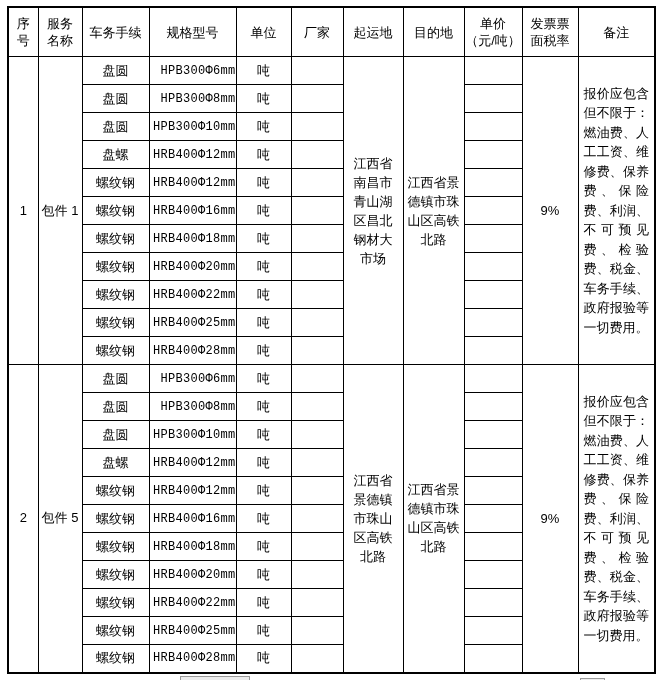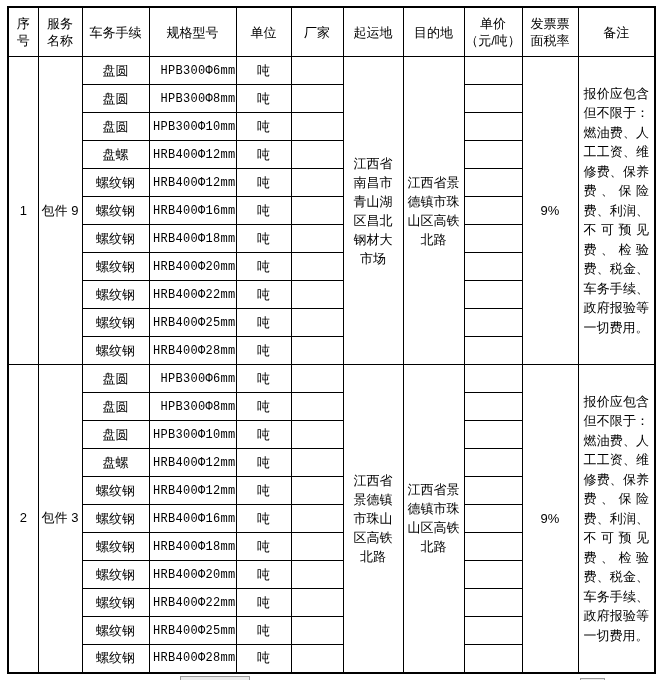--- a/index.html
+++ b/index.html
@@ -87,21 +87,21 @@
           <th>单价
 （元/吨）</th>
           <th>发票票
 面税率</th>
           <th>备注</th>
         </tr>
       </thead>
     <tbody>
         <tr>
           <td class="c-seq" rowspan="11">1</td>
-          <td class="c-service" rowspan="11">包件 9</td>
+          <td class="c-service" rowspan="11">包件 1</td>
           <td class="c-spec">盘圆</td>
           <td class="c-std">HPB300Φ6mm</td>
           <td class="c-unit">吨</td>
           <td class="c-mfr"></td>
           <td class="c-origin" rowspan="11">江西省南昌市青山湖区昌北钢材大市场</td>
           <td class="c-dest" rowspan="11">江西省景德镇市珠山区高铁北路</td>
           <td class="c-price"></td>
           <td class="c-tax" rowspan="11">9%</td>
           <td class="c-remark" rowspan="11">报价应包含但不限于：燃油费、人工工资、维修费、保养费、保险费、利润、不可预见费、检验费、税金、车务手续、政府报验等一切费用。</td>
         </tr>
@@ -170,21 +170,21 @@
         </tr>
         <tr>
           <td class="c-spec">螺纹钢</td>
           <td class="c-std">HRB400Φ28mm</td>
           <td class="c-unit">吨</td>
           <td class="c-mfr"></td>
           <td class="c-price"></td>
         </tr>
         <tr>
           <td class="c-seq" rowspan="11">2</td>
-          <td class="c-service" rowspan="11">包件 3</td>
+          <td class="c-service" rowspan="11">包件 5</td>
           <td class="c-spec">盘圆</td>
           <td class="c-std">HPB300Φ6mm</td>
           <td class="c-unit">吨</td>
           <td class="c-mfr"></td>
           <td class="c-origin" rowspan="11">江西省景德镇市珠山区高铁北路</td>
           <td class="c-dest" rowspan="11">江西省景德镇市珠山区高铁北路</td>
           <td class="c-price"></td>
           <td class="c-tax" rowspan="11">9%</td>
           <td class="c-remark" rowspan="11">报价应包含但不限于：燃油费、人工工资、维修费、保养费、保险费、利润、不可预见费、检验费、税金、车务手续、政府报验等一切费用。</td>
         </tr>

